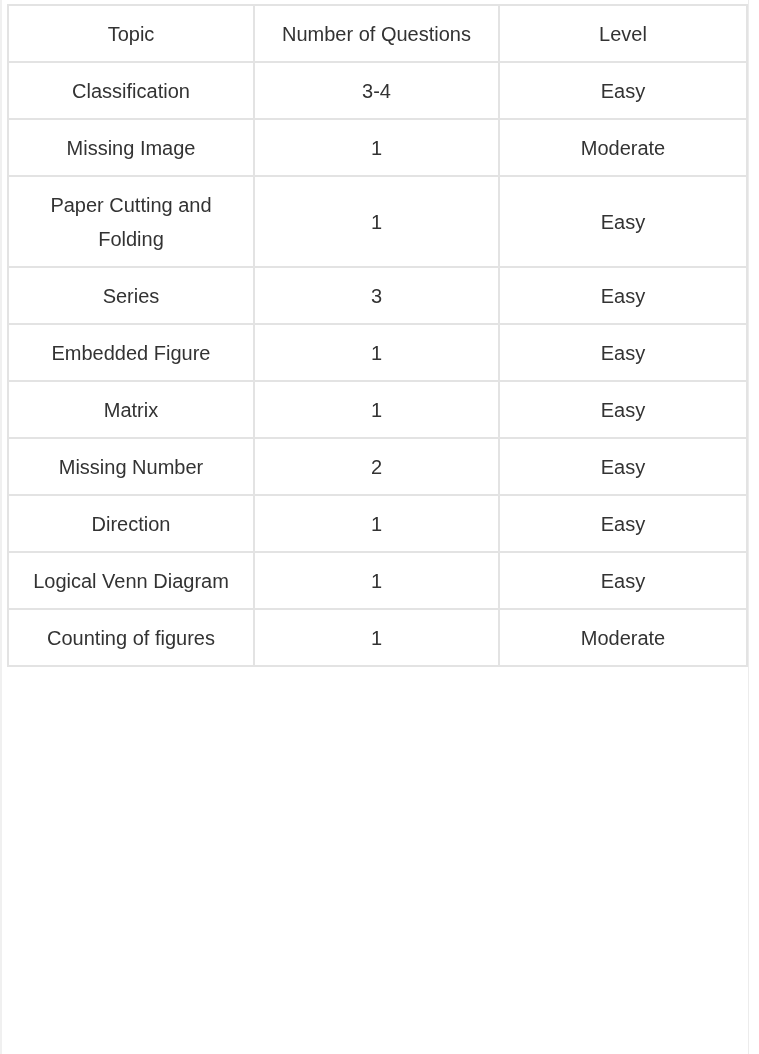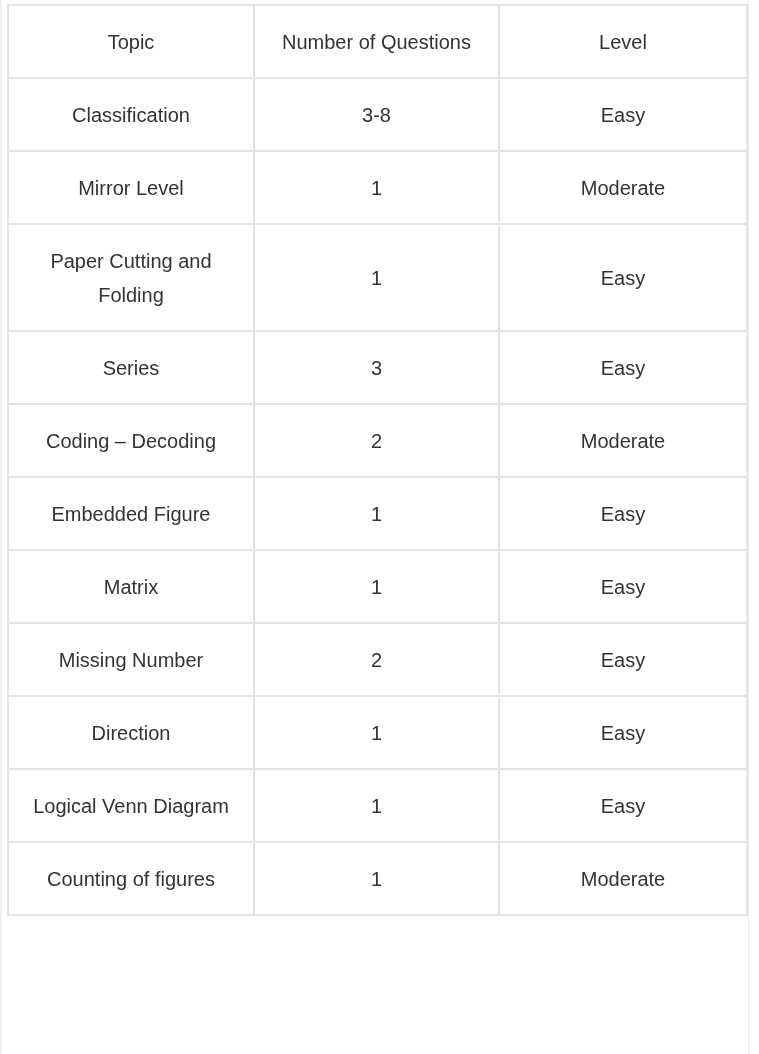--- a/index.html
+++ b/index.html
@@ -35,21 +35,21 @@
     top: 4px;
     width: 739px;
     border-collapse: collapse;
     table-layout: fixed;
     font-size: 20px;
   }
   table.topics th, table.topics td {
     border: 2px solid #e3e3e3;
     text-align: center;
     vertical-align: middle;
-    padding: 8px 8px;
+    padding: 0 8px;
     height: 55px;
     font-weight: normal;
     line-height: 34px;
   }
   table.topics th { color: #333333; }
   col.c1 { width: 246px; }
   col.c2 { width: 245px; }
   col.c3 { width: 248px; }
   tr.tall td { height: 89px; }
   td.emph { font-weight: bold; font-size: 17px; }
@@ -69,42 +69,37 @@
   <thead>
     <tr>
       <th>Topic</th>
       <th>Number of Questions</th>
       <th>Level</th>
     </tr>
   </thead>
   <tbody>
     <tr>
       <td>Classification</td>
-      <td>3-8</td>
+      <td>3-4</td>
       <td>Easy</td>
     </tr>
     <tr>
-      <td>Mirror Level</td>
+      <td>Missing Image</td>
       <td>1</td>
       <td>Moderate</td>
     </tr>
     <tr class="tall">
       <td>Paper Cutting and Folding</td>
       <td>1</td>
       <td>Easy</td>
     </tr>
     <tr>
       <td>Series</td>
       <td>3</td>
       <td>Easy</td>
-    </tr>
-    <tr>
-      <td>Coding – Decoding</td>
-      <td>2</td>
-      <td>Moderate</td>
     </tr>
     <tr>
       <td>Embedded Figure</td>
       <td>1</td>
       <td>Easy</td>
     </tr>
     <tr>
       <td>Matrix</td>
       <td>1</td>
       <td>Easy</td>

